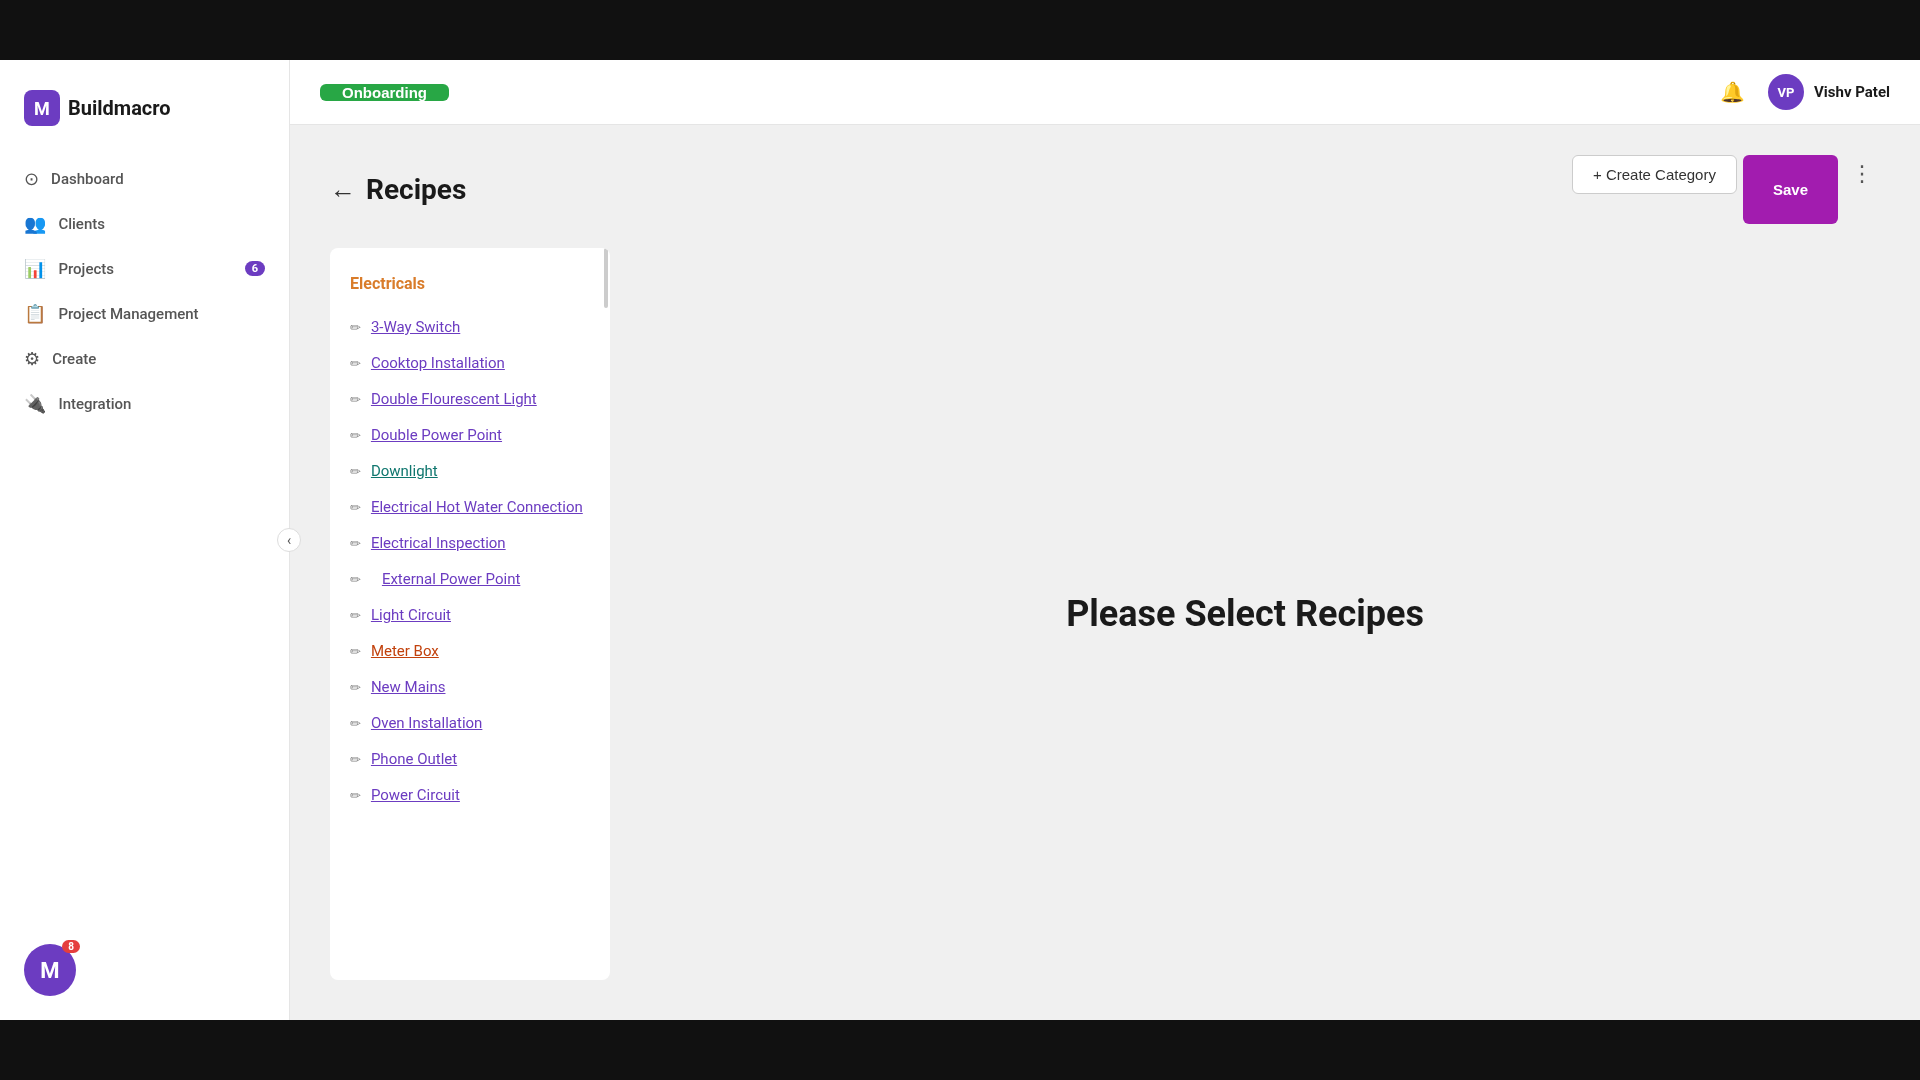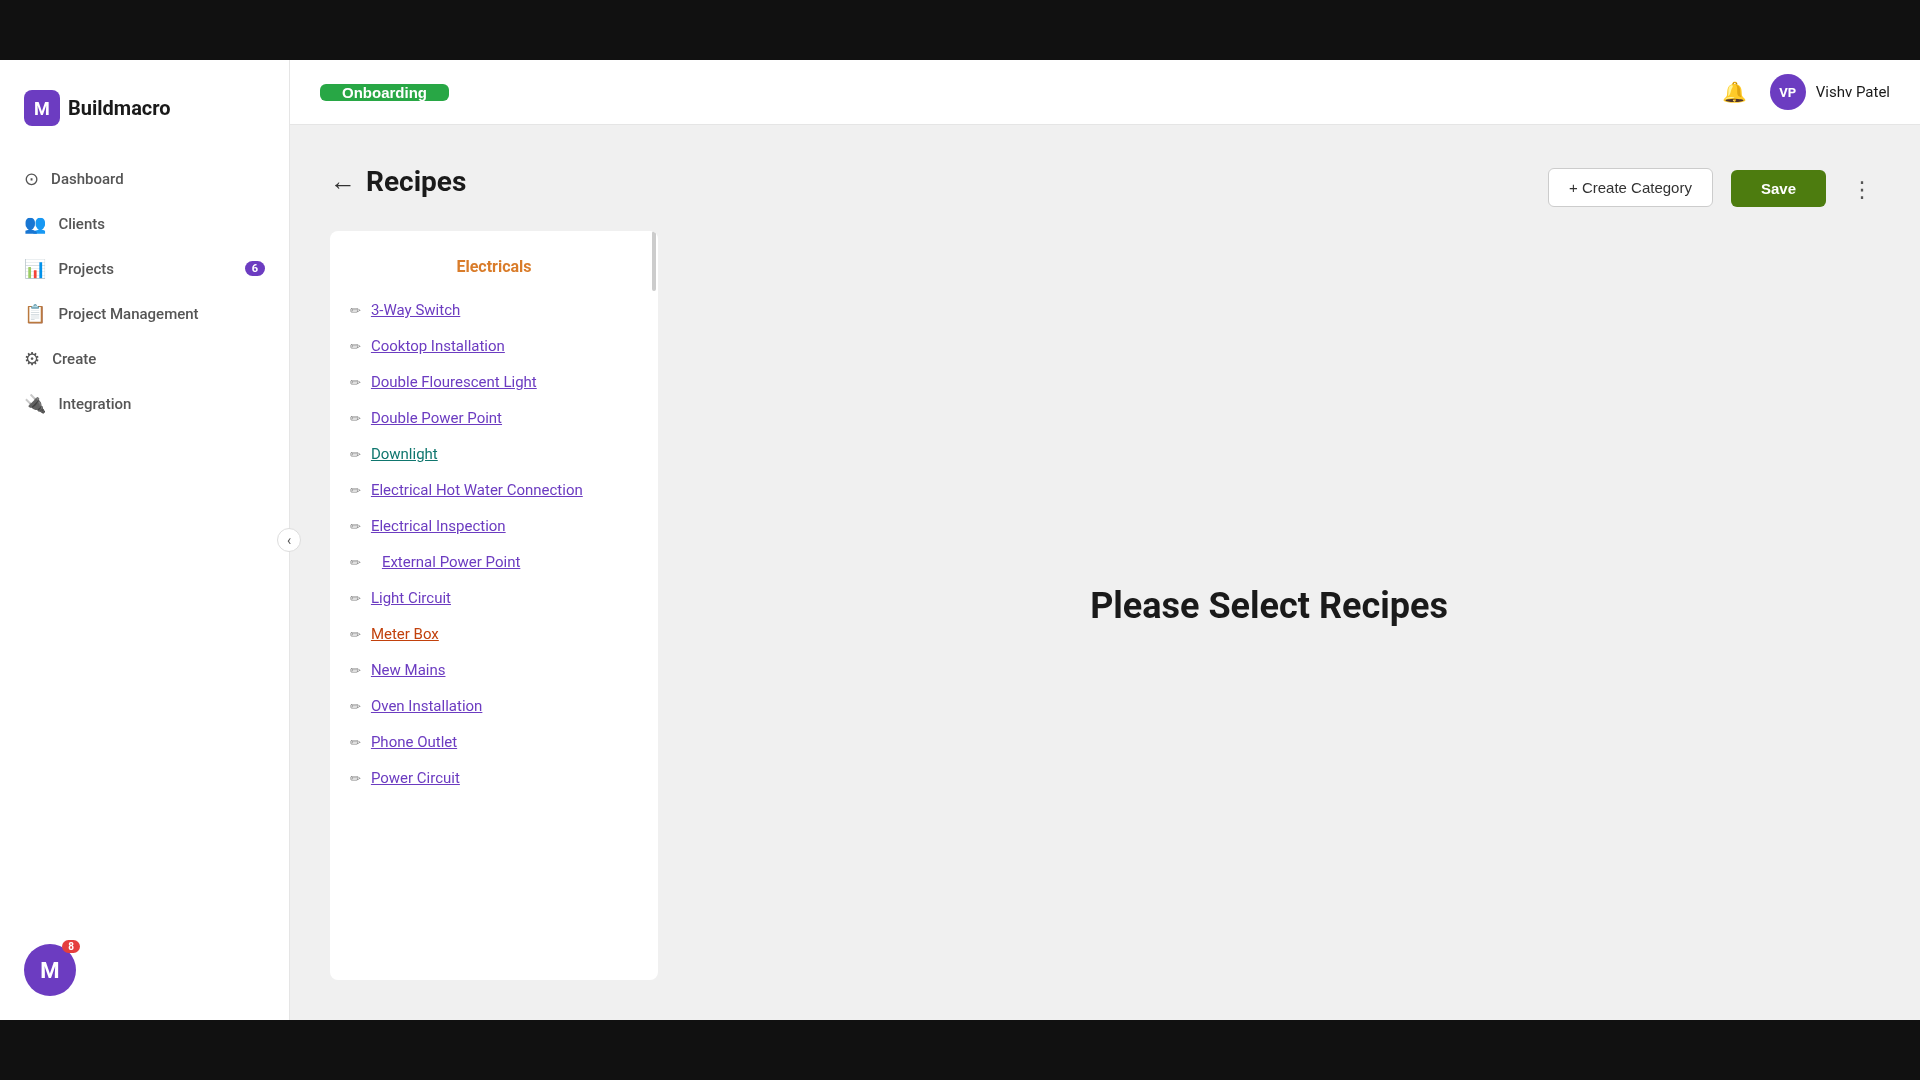--- a/index.html
+++ b/index.html
@@ -79,39 +79,39 @@
   </div>
 
   <div style="display:flex;flex-direction:column;flex:1;overflow:hidden;">
 
     <div style="height:65px;background:#fff;border-bottom:1px solid #e5e5e5;display:flex;align-items:center;padding:0 30px;gap:20px;flex-shrink:0;">
       <button style="background:#28a745;color:white;border:none;border-radius:6px;padding:0 22px;font-size:15px;font-weight:600;cursor:pointer;">Onboarding</button>
       <div style="flex:1;"></div>
       <div style="width:30px;height:30px;display:flex;align-items:center;justify-content:center;font-size:20px;color:#555;cursor:pointer;">🔔</div>
       <div style="display:flex;align-items:center;gap:10px;cursor:pointer;">
         <div style="width:36px;height:36px;background:#6c3cc1;border-radius:50%;display:flex;align-items:center;justify-content:center;color:white;font-weight:700;font-size:13px;">VP</div>
-        <span style="font-size:15px;font-weight:400;color:#1a1a1a;">Vishv Patel</span>
+        <span style="font-size:15px;font-weight:700;color:#1a1a1a;">Vishv Patel</span>
       </div>
     </div>
 
     <div style="flex:1;overflow:hidden;display:flex;flex-direction:column;padding:0 40px 40px 40px;">
 
       <div style="display:flex;align-items:center;padding:30px 0 24px 0;">
         <span style="font-size:26px;color:#333;cursor:pointer;margin-right:10px;">←</span>
         <span style="font-size:28px;font-weight:700;color:#1a1a1a;">Recipes</span>
-        <div style="margin-left:auto;display:flex;align-items:flex-end;gap:18px;">
+        <div style="margin-left:auto;display:flex;align-items:flex-start;gap:6px;">
           <button style="display:flex;align-items:center;gap:6px;background:#fff;border:1.5px solid #ccc;border-radius:6px;padding:10px 20px;font-size:15px;font-weight:500;color:#333;cursor:pointer;">+ Create Category</button>
-          <button style="background:#4d7c0f;color:white;border:none;border-radius:6px;padding:10px 30px;font-size:15px;font-weight:600;cursor:pointer;margin-top:15px;">Save</button>
+          <button style="background:#a21caf;color:white;border:none;border-radius:6px;padding:26px 30px;font-size:15px;font-weight:600;cursor:pointer;">Save</button>
           <div style="width:36px;height:36px;display:flex;align-items:center;justify-content:center;font-size:22px;color:#555;cursor:pointer;">⋮</div>
         </div>
       </div>
 
       <div style="display:flex;flex:1;gap:0;overflow:hidden;">
 
-        <div style="width:328px;background:#fff;border-radius:8px;overflow-y:auto;padding:20px 0;flex-shrink:0;position:relative;text-align:center;">
+        <div style="width:280px;background:#fff;border-radius:8px;overflow-y:auto;padding:20px 0;flex-shrink:0;position:relative;">
           <div style="padding:6px 20px 16px 20px;font-size:16px;font-weight:700;color:#d97c2a;">Electricals</div>
 
           <div style="display:flex;align-items:flex-start;gap:10px;padding:9px 20px;cursor:pointer;">
             <span style="font-size:13px;color:#888;margin-top:2px;">✏</span>
             <span style="font-size:15px;color:#6c3cc1;text-decoration:underline;">3-Way Switch</span>
           </div>
           <div style="display:flex;align-items:flex-start;gap:10px;padding:9px 20px;cursor:pointer;">
             <span style="font-size:13px;color:#888;margin-top:2px;">✏</span>
             <span style="font-size:15px;color:#6c3cc1;text-decoration:underline;">Cooktop Installation</span>
           </div>

